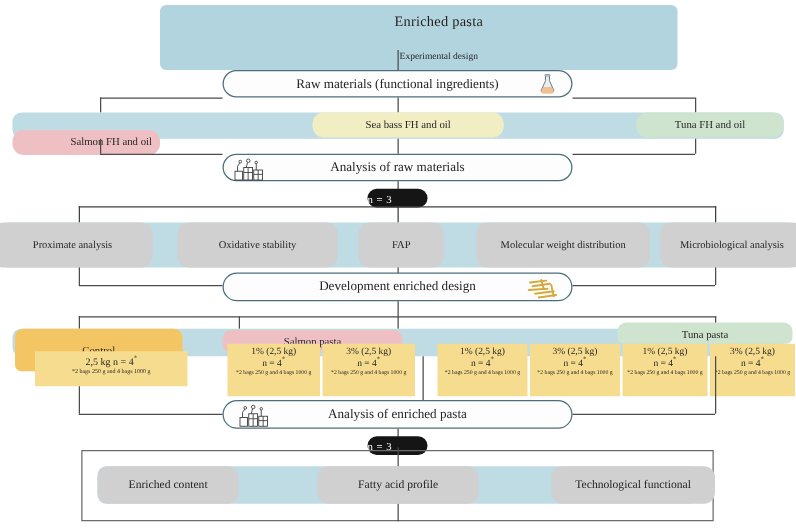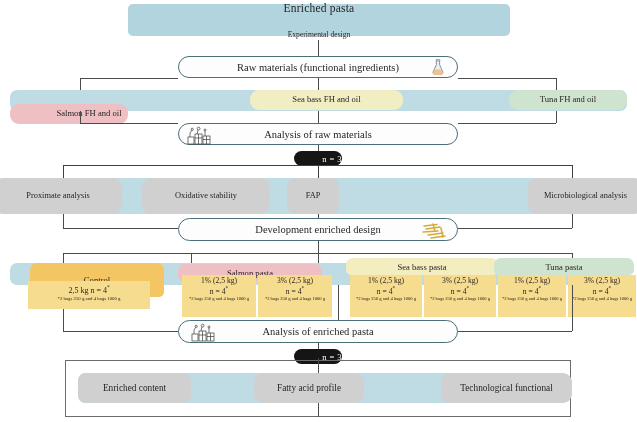--- a/index.html
+++ b/index.html
@@ -65,21 +65,21 @@
 
   
   .badge{
     position:absolute;
     background:#151515;
     color:#ffffff;
     border-radius:9px;
     font-size:8.6px;
     display:flex;
     align-items:center;
-    justify-content:flex-end;
+    justify-content:flex-start;
     letter-spacing:.4px;
   }
 
   
   .rm{font-size:8.6px;height:20px;}
   .rm-salmon{background:#eec0c4;}
   .rm-seabass{background:#f2eec4;}
   .rm-tuna{background:#cfe4cf;}
 
   
@@ -128,21 +128,21 @@
   }
 
   
   .icon{position:absolute;pointer-events:none;}
 </style>
 </head>
 <body>
 
 <div id="canvas">
 
-  <div class="banner" style="left:128px;top:4px;width:382px;height:32px;">
+  <div class="banner" style="left:128px;top:4px;width:382px;height:52px;padding-left:32px;">
     <div class="t1">Enriched pasta</div>
     <div class="t2">Experimental design</div>
   </div>
 
   <div class="vline" style="left:318px;top:40px;height:17px;"></div>
 
   <div class="capsule" style="left:178px;top:56px;width:280px;height:22px;">
     <span class="cap-label">Raw materials (functional ingredients)</span>
     <span class="icon" style="right:12px;top:2px;">
       <svg width="14" height="17" viewBox="0 0 14 17">
@@ -211,22 +211,25 @@
   <div class="vline-d" style="left:572px;top:165px;height:14px;"></div>
 
   <div class="bar" style="left:0px;top:178px;width:637px;height:36px;"></div>
 
   <div class="pill an" style="left:-6px;top:178px;width:128px;">
     <span>Proximate analysis</span>
   </div>
   <div class="pill an" style="left:142px;top:178px;width:128px;">
     <span>Oxidative stability</span>
   </div>
-  <div class="pill an" style="left:287px;top:178px;width:52px;">
+  <div class="pill an" style="left:287px;top:178px;width:68px;">
     <span>FAP</span>
+  </div>
+  <div class="pill an" style="left:381px;top:178px;width:139px;">
+    <span>Molecular weight distribution</span>
   </div>
   <div class="pill an" style="left:528px;top:178px;width:115px;">
     <span>Microbiological analysis</span>
   </div>
 
   <div class="vline" style="left:63px;top:214px;height:14px;"></div>
   <div class="vline" style="left:318px;top:214px;height:14px;"></div>
   <div class="vline" style="left:572px;top:214px;height:14px;"></div>
   <div class="hline" style="left:63px;top:228px;width:115px;"></div>
   <div class="hline" style="left:458px;top:228px;width:114px;"></div>
@@ -250,21 +253,21 @@
 
   <div class="vline" style="left:318px;top:241px;height:12px;"></div>
   <div class="hline" style="left:63px;top:253px;width:510px;"></div>
   <div class="vline" style="left:63px;top:253px;height:10px;"></div>
   <div class="vline" style="left:191px;top:253px;height:10px;"></div>
   <div class="vline" style="left:318px;top:253px;height:10px;"></div>
   <div class="vline" style="left:572px;top:253px;height:10px;"></div>
 
   <div class="bar" style="left:10px;top:263px;width:617px;height:22px;"></div>
 
-  <div class="grp-head control" style="left:30px;top:263px;width:134px;height:34px;">
+  <div class="grp-head control" style="left:12px;top:263px;width:134px;height:34px;">
     <span>Control</span>
   </div>
   <div class="cell wide" style="left:28px;top:281px;width:122px;height:28px;padding-top:4px;">
     <div class="l1">
       <span>2,5 kg n = 4</span><sup style="font-size:5.4px;">*</sup>
     </div>
     <div class="l3">*2 bags 250 g and 4 bags 1000 g</div>
   </div>
 
   <div class="grp-head salmon" style="left:178px;top:264px;width:144px;height:17px;">
@@ -278,23 +281,20 @@
     <div class="l3">*2 bags 250 g and 4 bags 1000 g</div>
   </div>
   <div class="cell" style="left:258px;top:275px;width:74px;height:42px;">
     <div class="l1">3% (2,5 kg)</div>
     <div class="l2">
       <span>n = 4</span><sup>*</sup>
     </div>
     <div class="l3">*2 bags 250 g and 4 bags 1000 g</div>
   </div>
 
-  <div class="grp-head seabass" style="left:346px;top:258px;width:152px;height:17px;">
-    <span>Sea bass pasta</span>
-  </div>
   <div class="cell" style="left:350px;top:275px;width:72px;height:42px;">
     <div class="l1">1% (2,5 kg)</div>
     <div class="l2">
       <span>n = 4</span><sup>*</sup>
     </div>
     <div class="l3">*2 bags 250 g and 4 bags 1000 g</div>
   </div>
   <div class="cell" style="left:424px;top:275px;width:72px;height:42px;">
     <div class="l1">3% (2,5 kg)</div>
     <div class="l2">
@@ -356,20 +356,20 @@
   </div>
 
   <div class="frame" style="left:65px;top:360px;width:506px;height:57px;"></div>
   <div class="vline" style="left:318px;top:358px;height:59px;"></div>
 
   <div class="bar" style="left:78px;top:373px;width:480px;height:30px;"></div>
 
   <div class="pill bt" style="left:78px;top:373px;width:113px;">
     <span>Enriched content</span>
   </div>
-  <div class="pill bt" style="left:254px;top:373px;width:110px;">
+  <div class="pill bt" style="left:254px;top:373px;width:129px;">
     <span>Fatty acid profile</span>
   </div>
   <div class="pill bt" style="left:441px;top:373px;width:131px;">
     <span>Technological functional</span>
   </div>
 
 </div>
 
 </body></html>

